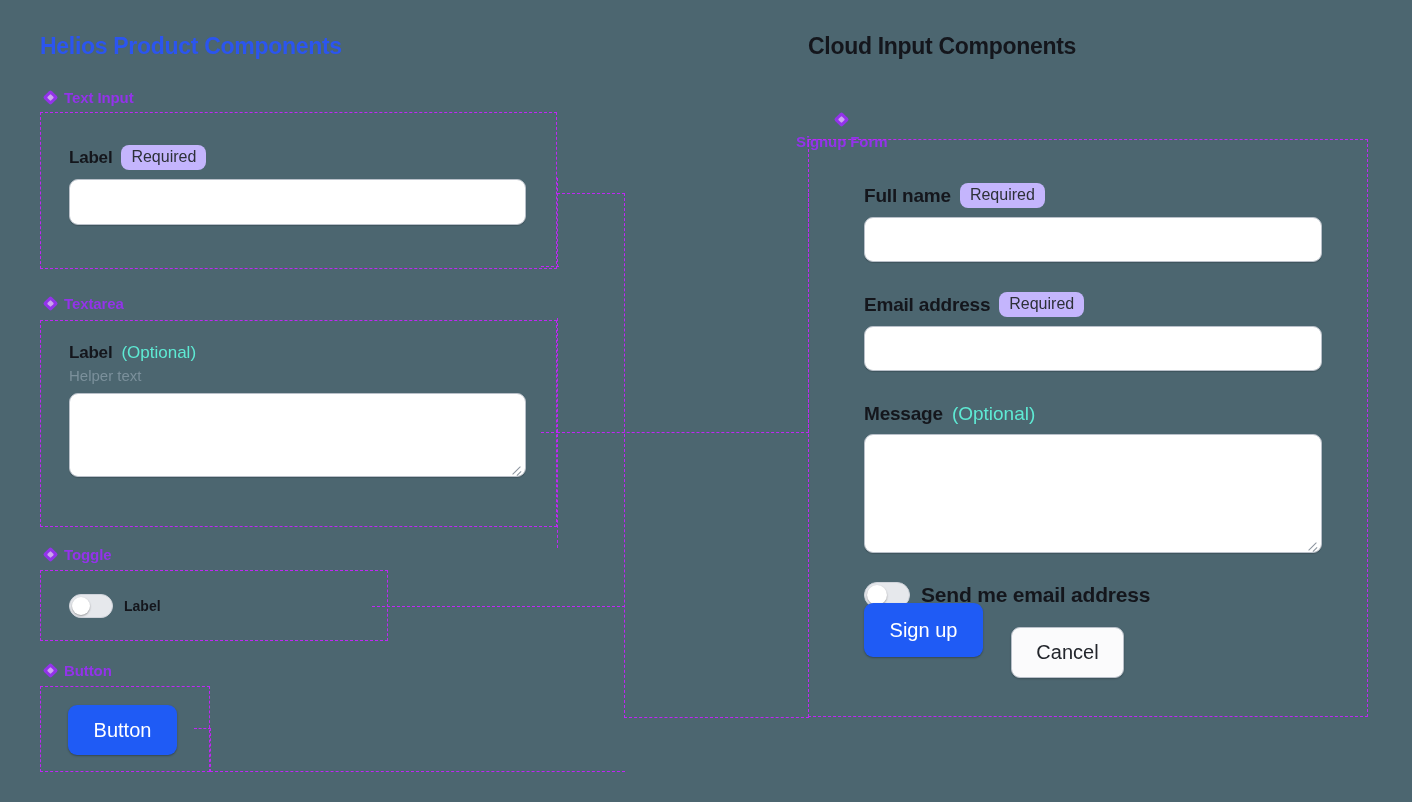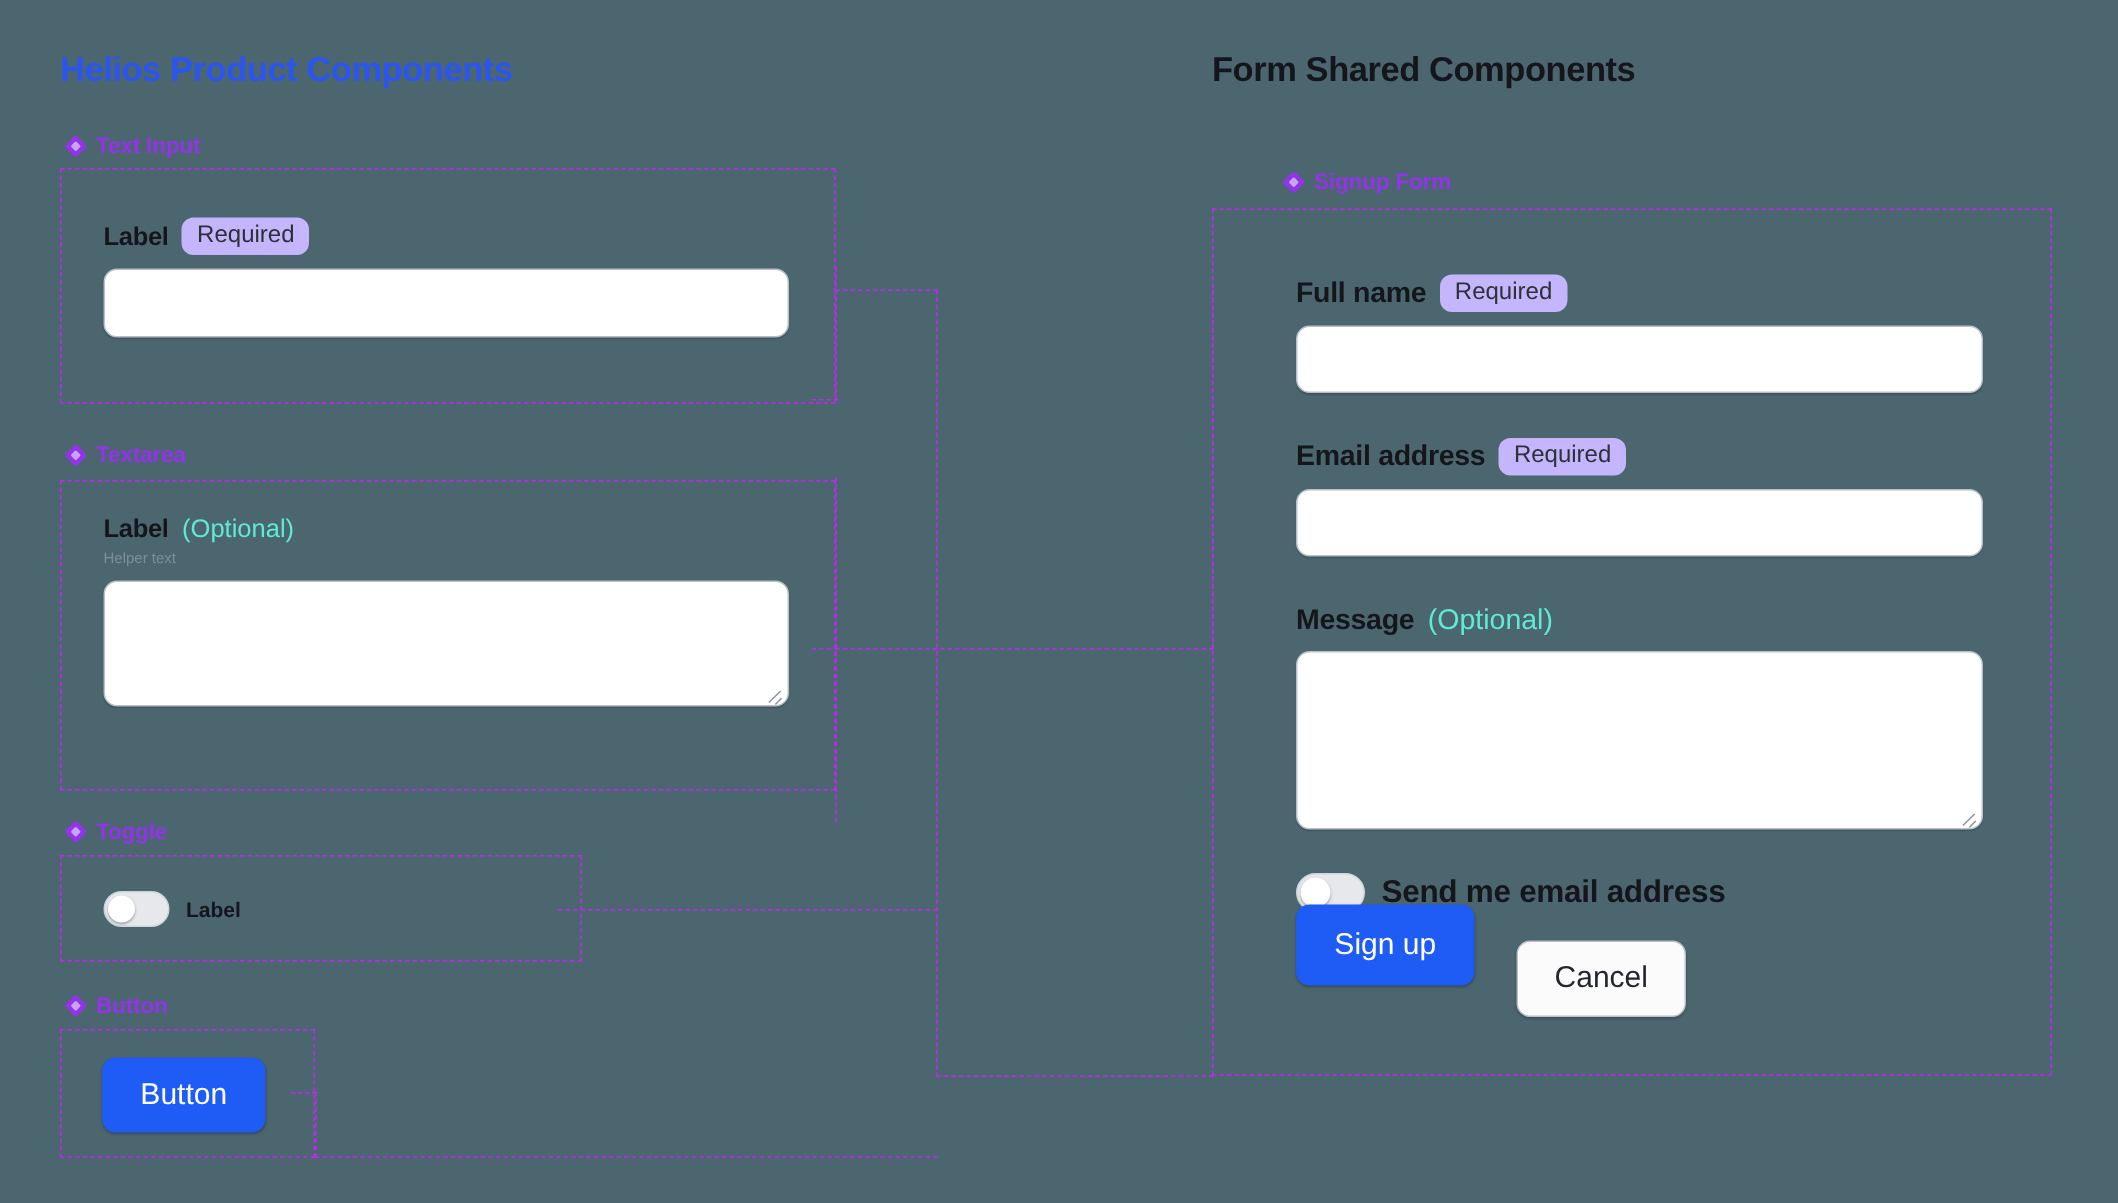--- a/index.html
+++ b/index.html
@@ -111,21 +111,21 @@
   }
   .badge-optional {
     font-size: 17px;
     font-weight: 400;
     color: #5eead4;
     white-space: nowrap;
   }
   .badge-optional-lg { font-size: 19px; }
 
   .helper-text {
-    font-size: 10px;
+    font-size: 15px;
     color: #7b909b;
     margin-bottom: 9px;
   }
 
   .text-field {
     background: #ffffff;
     border: 1px solid #b9c0c9;
     border-radius: 9px;
     box-sizing: border-box;
     box-shadow: 0 1px 1px rgba(0,0,0,0.18);
@@ -230,21 +230,21 @@
     cursor: pointer;
     box-shadow: 0 1px 2px rgba(0,0,0,0.22);
     padding: 0;
   }
 </style>
 </head>
 <body>
 
 <div class="panel-title" id="helios-title">Helios Product Components</div>
 
-<div class="panel-title" id="cloud-title">Form Shared Components</div>
+<div class="panel-title" id="cloud-title">Cloud Input Components</div>
 
 <div class="section-marker" style="left:44px; top:89px;">
   <span class="diamond-icon">
     <i class="outer"></i>
       <i class="inner"></i>
   </span>
   <span>Text Input</span>
 </div>
 
 <div class="comp-box" style="left:40px; top:112px; width:517px; height:157px;">
@@ -301,21 +301,21 @@
     <i class="outer"></i>
       <i class="inner"></i>
   </span>
   <span>Button</span>
 </div>
 
 <div class="comp-box" style="left:40px; top:686px; width:170px; height:86px;">
   <button class="btn-primary" style="position:absolute; left:27px; top:18px; width:109px; height:50px;">Button</button>
 </div>
 
-<div class="section-marker" style="left:856px; top:113px;">
+<div class="section-marker" style="left:796px; top:113px;flex-direction:column;">
   <span class="diamond-icon">
     <i class="outer"></i>
       <i class="inner"></i>
   </span>
   <span>Signup Form</span>
 </div>
 
 <div class="comp-box" style="left:808px; top:139px; width:560px; height:578px;">
 
   <div style="position:absolute; left:55px; top:43px;">

